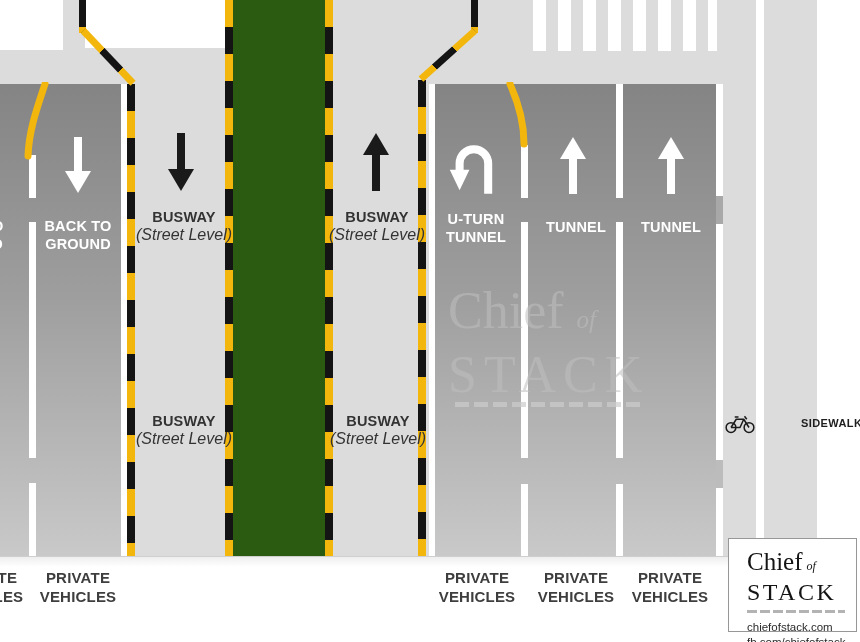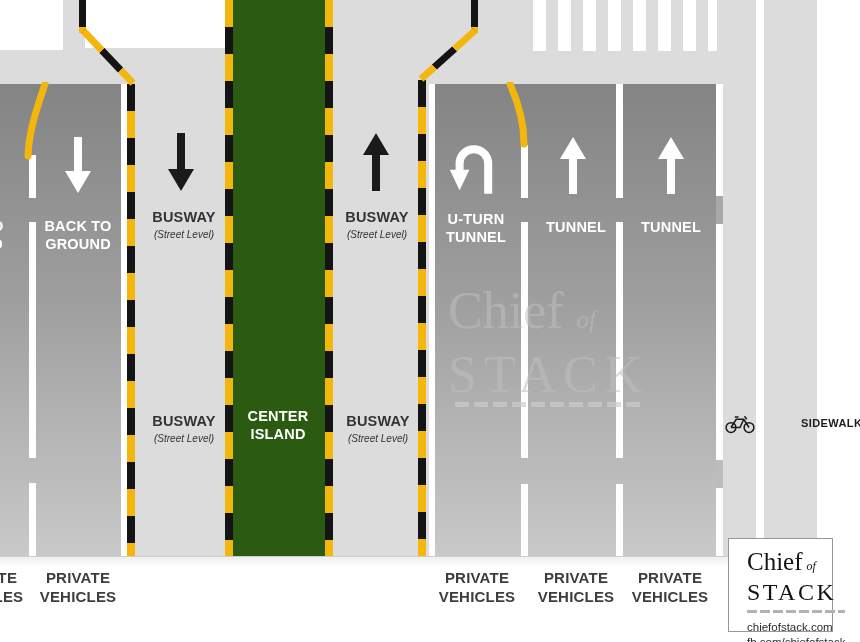--- a/index.html
+++ b/index.html
@@ -11,21 +11,21 @@
   .road{background:linear-gradient(180deg,#848484 0%,#9e9e9e 45%,#c9c9c9 100%);}
   .roadchip{background:#a8a8a8;}
   .whiteline{background:#ffffff;}
   .dashline{background:repeating-linear-gradient(180deg,#141414 0 27px,#f2b60d 27px 54px);}
   .dashline.y0{background:repeating-linear-gradient(180deg,#f2b60d 0 27px,#141414 27px 54px);}
   .zebra{background:repeating-linear-gradient(90deg,#ffffff 0 13px,rgba(0,0,0,0) 13px 25px);}
   .island{background:#2b5b11;}
   .shadowband{background:linear-gradient(180deg,rgba(110,110,110,0.28),rgba(255,255,255,0));}
   .lbl{text-align:center;font-weight:bold;font-size:14.5px;line-height:18px;
        letter-spacing:0.2px;color:#333333;}
-  .lbl .lvl{font-weight:normal;font-style:italic;font-size:10px;letter-spacing:0;}
+  .lbl .lvl{font-weight:normal;font-style:italic;font-size:16px;letter-spacing:0;}
   .lbl.white{color:#ffffff;}
   .pv{text-align:center;font-weight:bold;font-size:15px;line-height:19px;color:#3e3e3e;letter-spacing:0.2px;}
   .sidewalk-lbl{text-align:center;font-weight:bold;font-size:11px;color:#1e1e1e;letter-spacing:0.4px;}
   .wm{color:#bfbfbf;opacity:0.55;font-family:"Liberation Serif",serif;text-align:left;}
   .wm .l1{font-size:52px;line-height:54px;}
   .wm .of{font-size:25px;font-style:italic;}
   .wm .l2{font-size:52px;line-height:56px;letter-spacing:7px;}
   .wm-tag{background:repeating-linear-gradient(90deg,#cccccc 0 14px,rgba(0,0,0,0) 14px 19px);opacity:0.7;}
   .card{background:#ffffff;border:1px solid #979797;box-sizing:border-box;}
   .card .brand{font-family:"Liberation Serif",serif;color:#141414;line-height:25px;}
@@ -164,24 +164,20 @@
     <div>TUNNEL</div>
   </div>
   <div class="abs lbl white" style="left:621px;top:218px;width:100px;">
     <div>TUNNEL</div>
   </div>
 
   <div class="abs lbl" style="left:134px;top:412px;width:100px;">
     <div>BUSWAY</div>
     <div class="lvl">(Street Level)</div>
   </div>
-  <div class="abs lbl white" style="left:228px;top:407px;width:100px;">
-    <div>CENTER</div>
-    <div>ISLAND</div>
-  </div>
   <div class="abs lbl" style="left:328px;top:412px;width:100px;">
     <div>BUSWAY</div>
     <div class="lvl">(Street Level)</div>
   </div>
 
   <div class="abs" style="left:725px;top:411px;">
     <svg width="30" height="24" viewBox="0 0 40 28">
       <circle cx="8" cy="20" r="6.5" fill="none" stroke="#1a1a1a" stroke-width="2"></circle>
       <circle cx="32" cy="20" r="6.5" fill="none" stroke="#1a1a1a" stroke-width="2"></circle>
       <path d="M8,20 L15,9 H25 L32,20 M25,9 L20,20 H8 M13,6 H18 M26,5 L29,9" fill="none" stroke="#1a1a1a" stroke-width="2" stroke-linejoin="round"></path>
@@ -205,21 +201,21 @@
   </div>
   <div class="abs pv" style="left:526px;top:568px;width:100px;">
     <div>PRIVATE</div>
     <div>VEHICLES</div>
   </div>
   <div class="abs pv" style="left:620px;top:568px;width:100px;">
     <div>PRIVATE</div>
     <div>VEHICLES</div>
   </div>
 
-  <div class="abs card" style="left:728px;top:538px;width:105px;height:94px;">
+  <div class="abs card" style="left:728px;top:538px;width:129px;height:94px;">
     <div class="abs" style="left:18px;top:10px;width:100px;">
       <div class="brand"><span class="big">Chief</span>
         <span class="sm">of</span></div>
       <div class="stack">STACK</div>
       <div class="tag" style="width:98px;height:3px;margin-top:5px;"></div>
       <div class="urls">
         <div>chiefofstack.com</div>
         <div>fb.com/chiefofstack</div>
       </div>
     </div>

